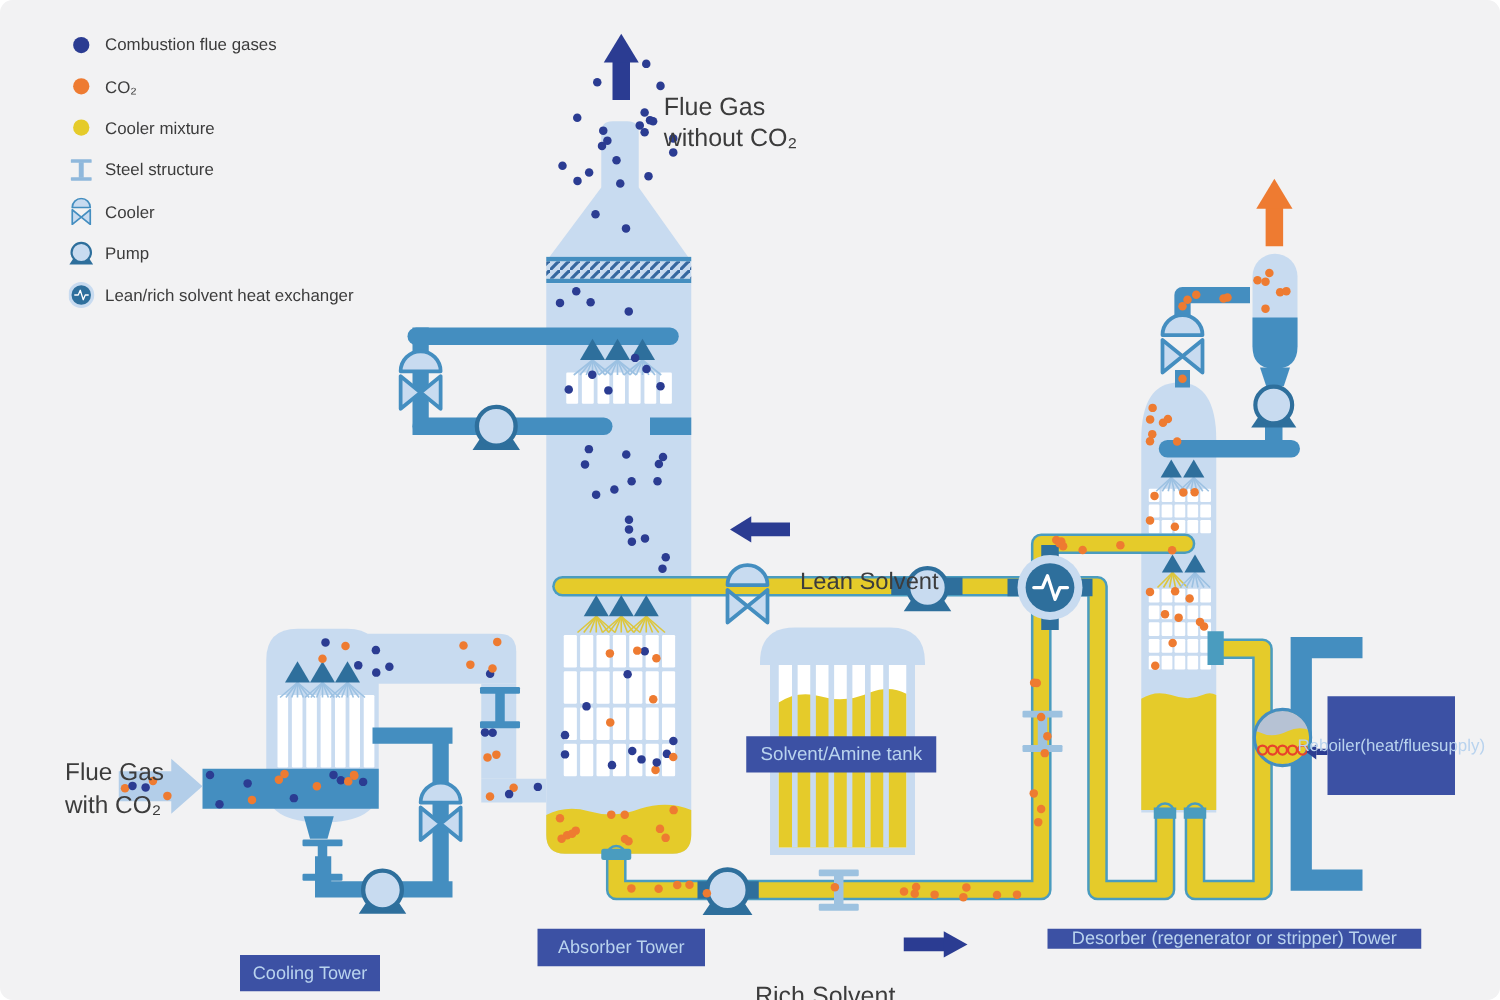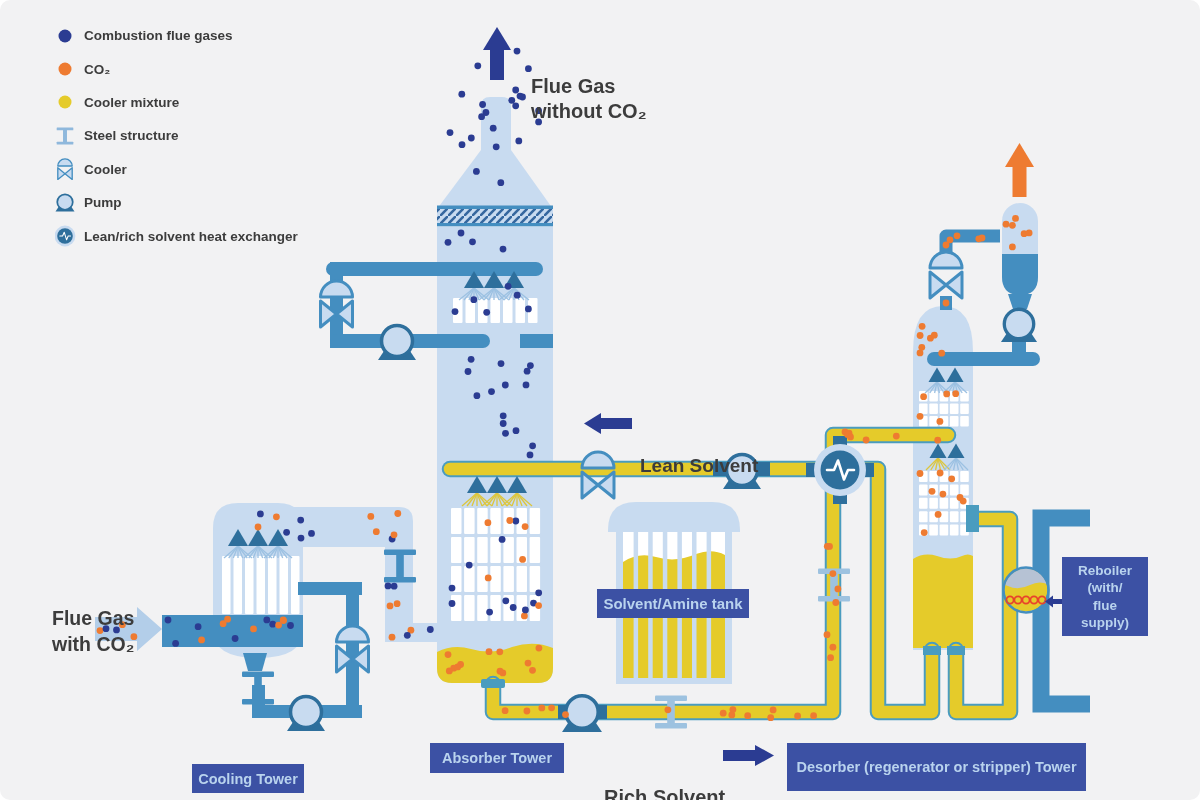--- a/index.html
+++ b/index.html
@@ -16,21 +16,21 @@
   .f-navy{fill:var(--navy)} .f-orange{fill:var(--orange)} .f-yellow{fill:var(--yellow)}
   .f-white{fill:#fff} .f-teal{fill:var(--yellowedge)} .f-rebgray{fill:var(--rebgray)}
   .f-lightarrow{fill:#b3cee9}
   .s-med{stroke:var(--medblue)} .s-steel{stroke:var(--steel)}
   .pipe-y-under{stroke:var(--yellowedge);stroke-width:16.5;fill:none;stroke-linecap:round;stroke-linejoin:round}
   .pipe-y{stroke:var(--yellow);stroke-width:12.5;fill:none;stroke-linecap:round;stroke-linejoin:round}
   .pipe-steam{stroke:var(--medblue);stroke-width:17;fill:none}
   .pipe-med{stroke:var(--medblue);stroke-width:13;fill:none;stroke-linejoin:round}
   .hline{stroke:#35679f;stroke-width:2.6}
   .coil{stroke:var(--coilred);stroke-width:1.8;fill:none}
-  .labels{position:absolute;left:0;top:0;width:100%;height:100%;pointer-events:none;font-weight:bold;}
+  .labels{position:absolute;left:0;top:0;width:100%;height:100%;pointer-events:none;}
   .t-label{position:absolute;color:var(--textdark);margin-top:44px;}
   .big{font-size:20px;line-height:25px;}
   .box{position:absolute;background:var(--boxblue);color:var(--boxtext);display:flex;align-items:center;justify-content:center;font-size:14.5px;text-align:center;}
   #legend{position:absolute;left:55px;top:19px;}
   .lrow{display:flex;align-items:center;height:33.4px;}
   .licon{width:22px;height:22px;flex:0 0 22px;}
   .ltext{font-size:13.5px;color:var(--textdark);margin-left:7px;white-space:nowrap;}
   .reb-line{line-height:17.5px;font-size:13.5px;}
 </style>
 </head>
@@ -738,23 +738,23 @@
   <div class="t-label" style="left:52px;top:561px;font-size:19.5px;line-height:26px">
     <div>Flue Gas</div>
     <div>with CO₂</div>
   </div>
 
   <div class="t-label big" style="left:604px;top:741px">Rich Solvent</div>
 
   <div class="box" style="left:597px;top:589px;width:152px;height:29px;font-size:15px">Solvent/Amine tank</div>
   <div class="box" style="left:192px;top:764px;width:112px;height:29px">Cooling Tower</div>
   <div class="box" style="left:430px;top:743px;width:134px;height:30px">Absorber Tower</div>
-  <div class="box" style="left:787px;top:743px;width:299px;height:48px">Desorber (regenerator or stripper) Tower</div>
-
-  <div class="box" style="left:1062px;top:557px;width:86px;height:79px;flex-direction:column">
+  <div class="box" style="left:838px;top:743px;width:299px;height:16px">Desorber (regenerator or stripper) Tower</div>
+
+  <div class="box" style="left:1062px;top:557px;width:102px;height:79px;flex-direction:row">
     <div class="reb-line">Reboiler</div>
-    <div class="reb-line">(with/</div>
+    <div class="reb-line">(heat/</div>
     <div class="reb-line">flue</div>
     <div class="reb-line">supply)</div>
   </div>
 </div>
 
 </div>
 
 </body></html>

